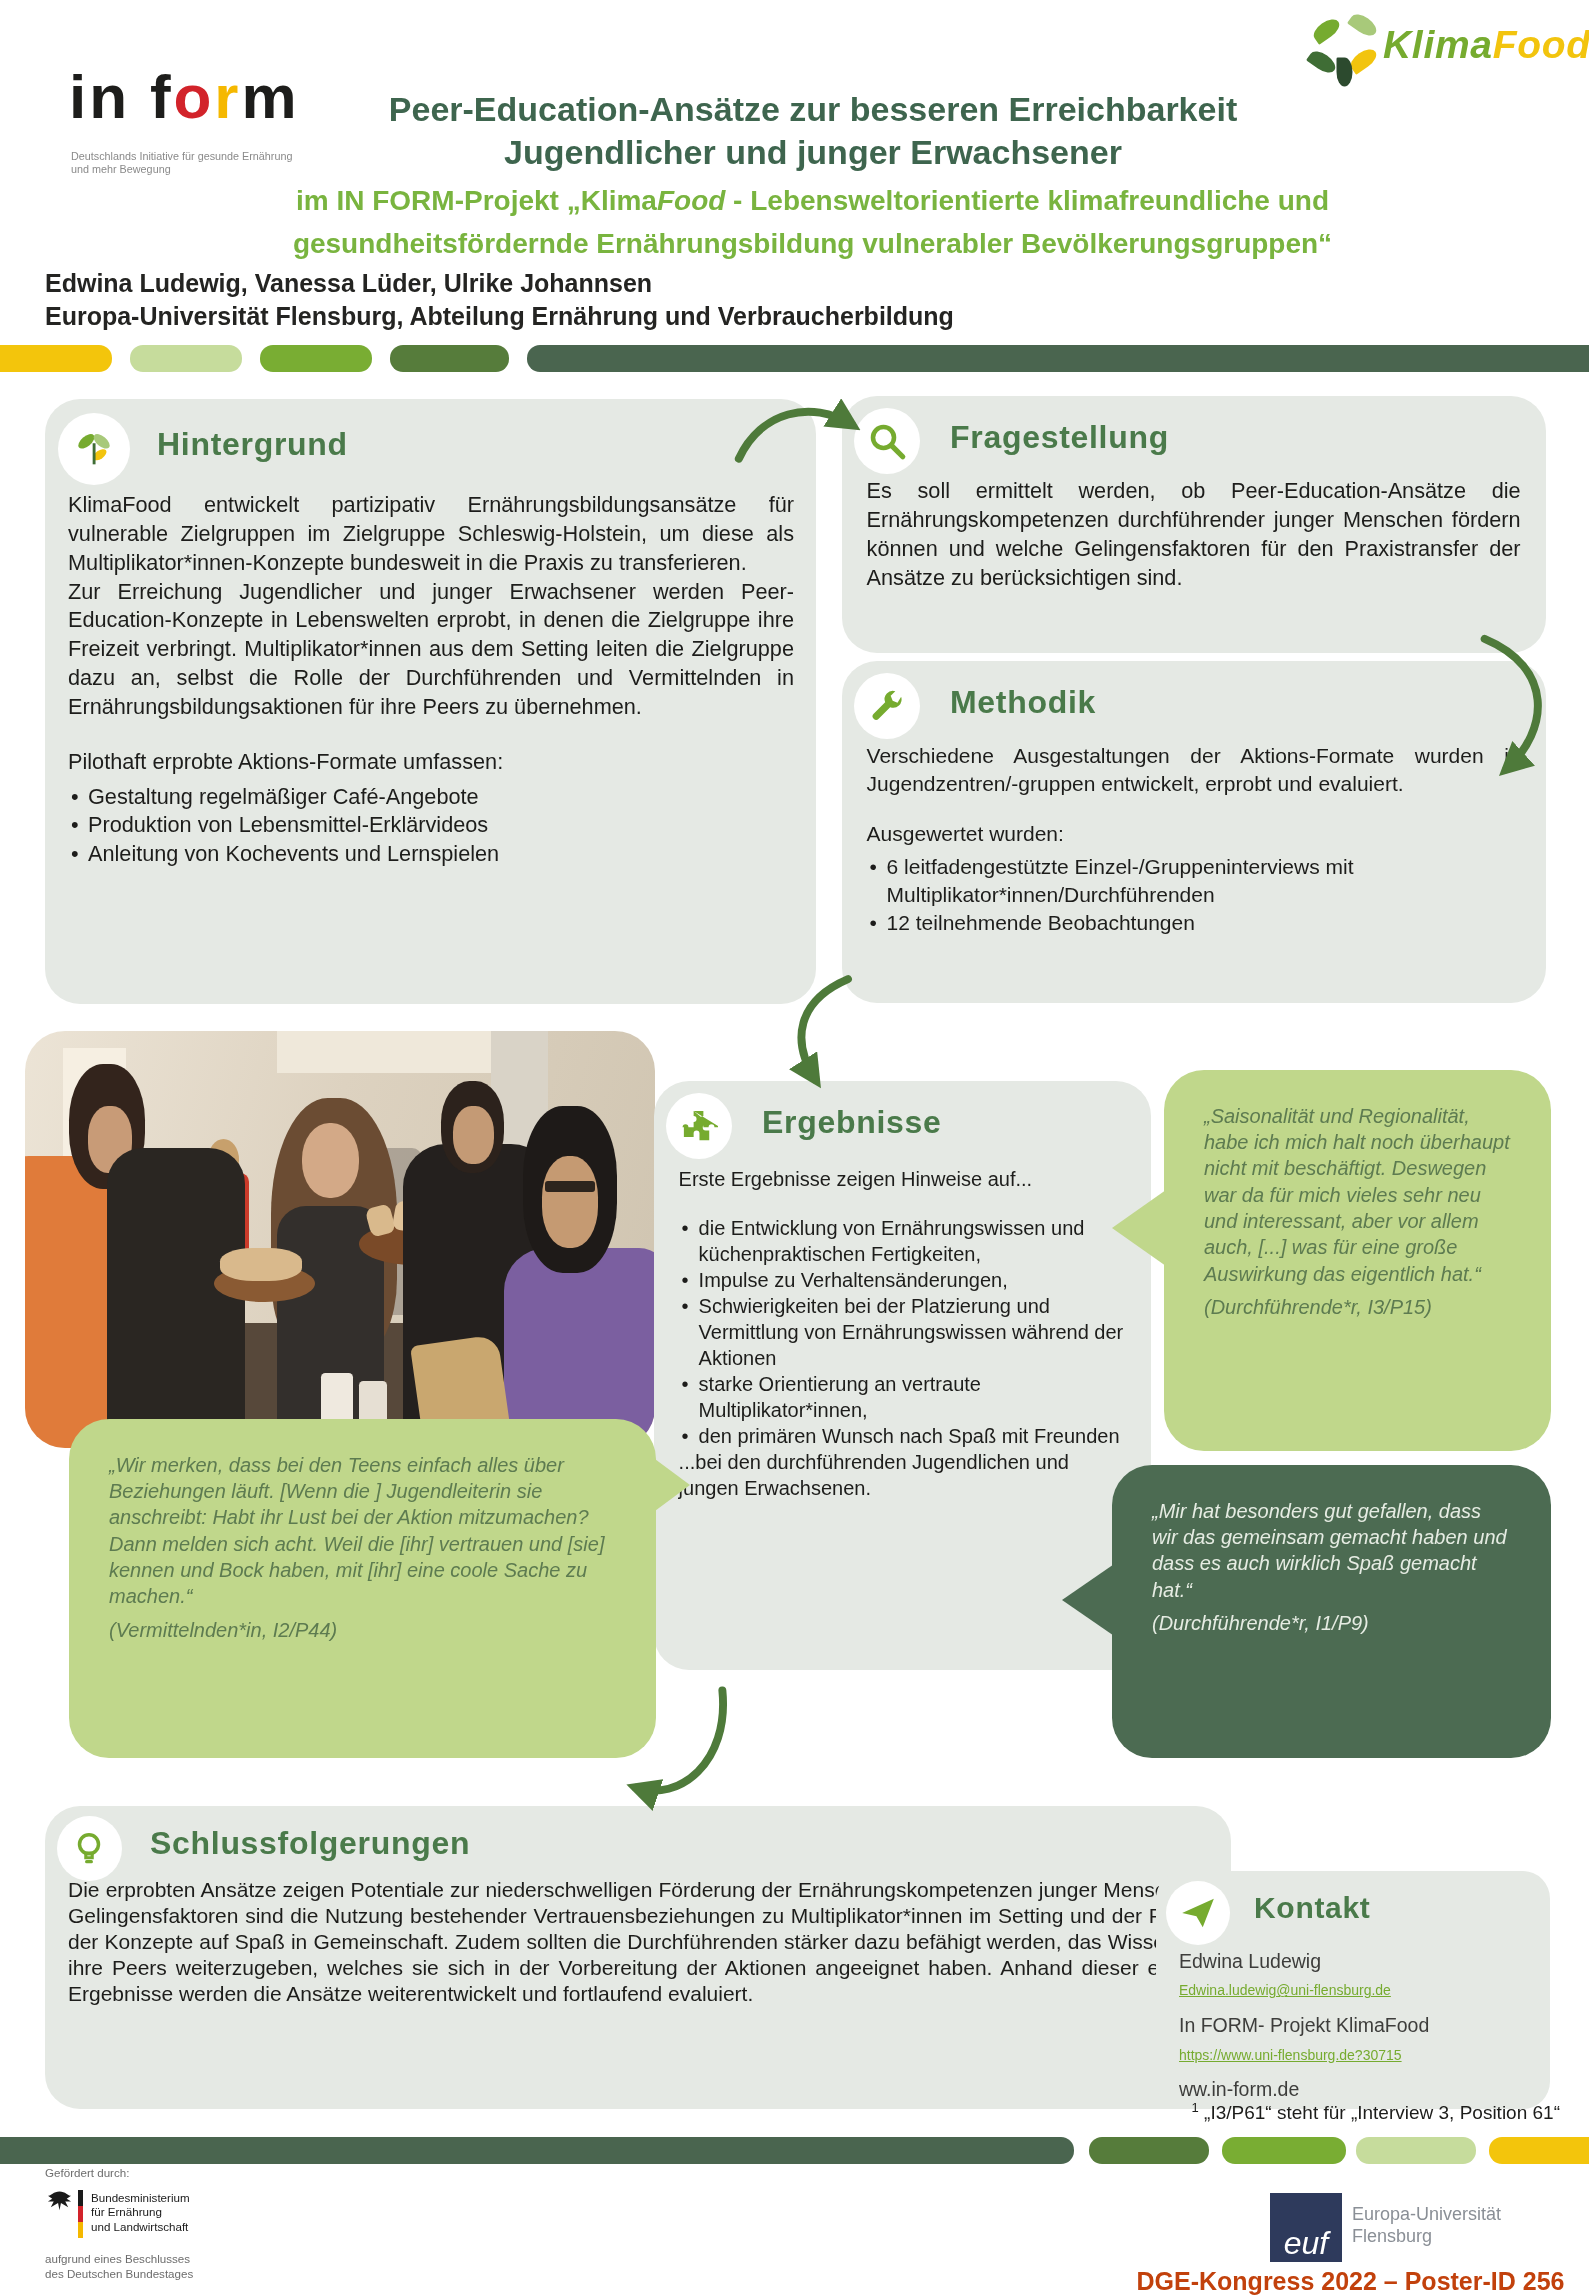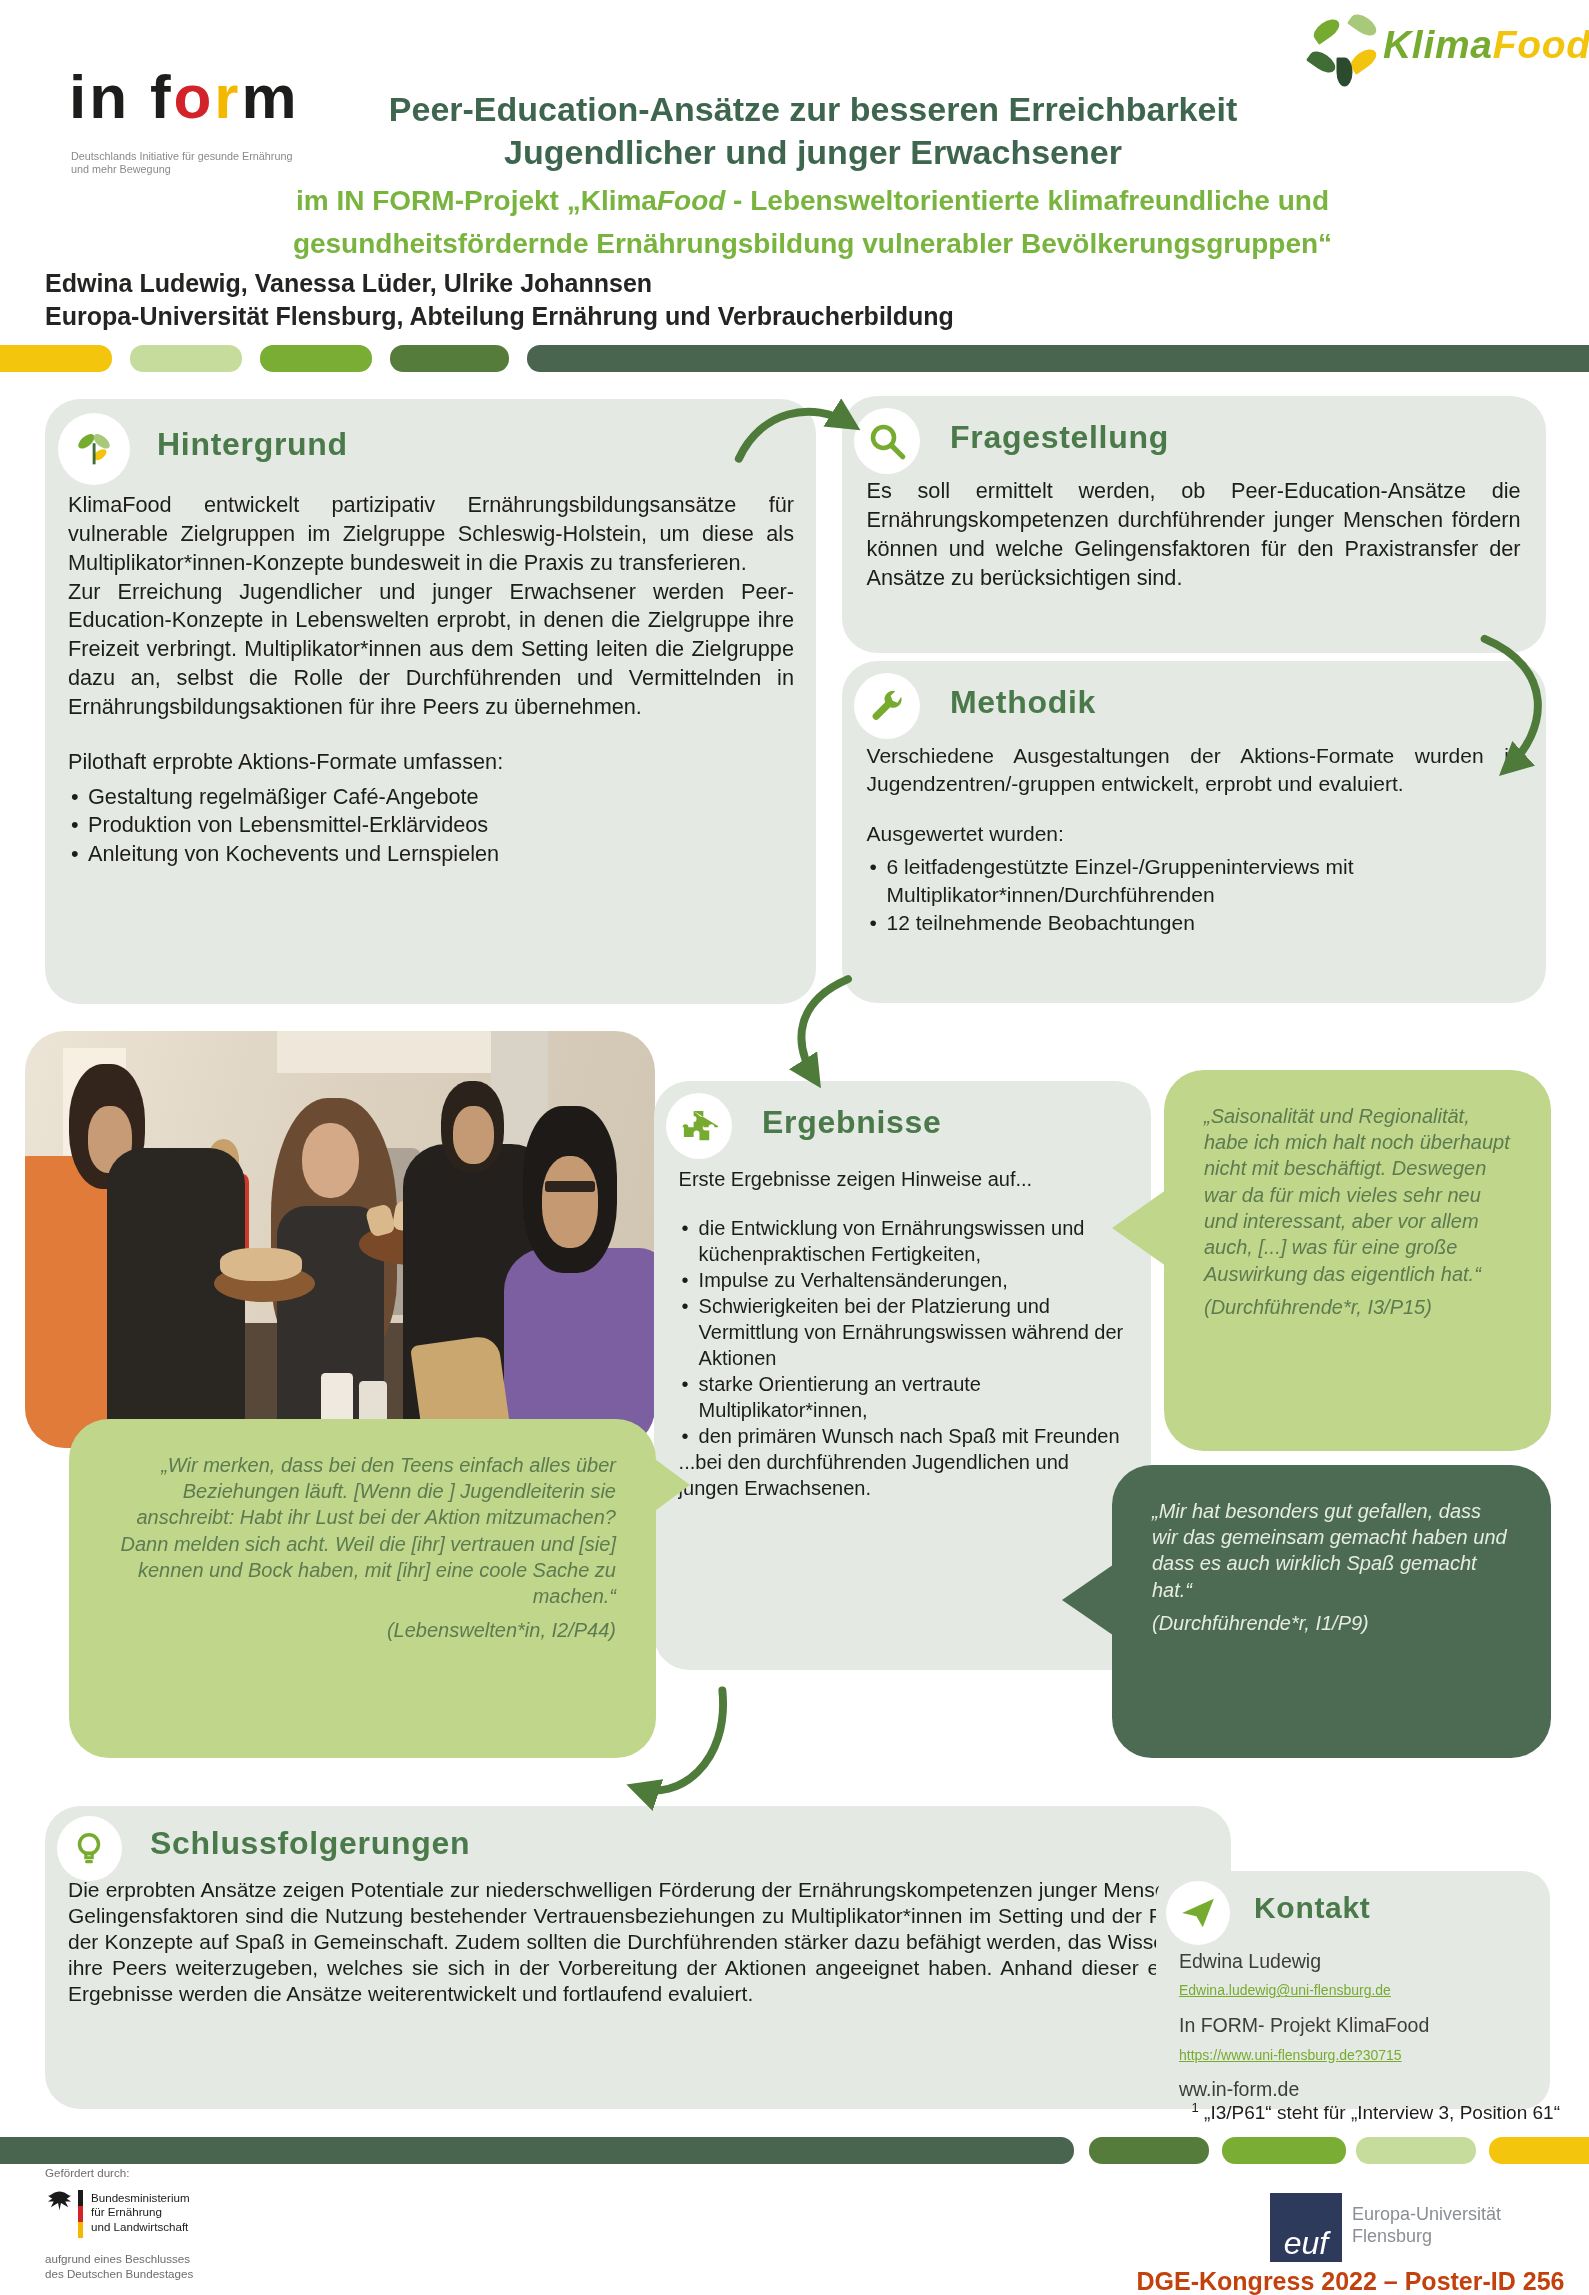--- a/index.html
+++ b/index.html
@@ -203,23 +203,23 @@
         <li>die Entwicklung von Ernährungswissen und küchenpraktischen Fertigkeiten,</li>
         <li>Impulse zu Verhaltensänderungen,</li>
         <li>Schwierigkeiten bei der Platzierung und Vermittlung von Ernährungswissen während der Aktionen</li>
         <li>starke Orientierung an vertraute Multiplikator*innen,</li>
         <li>den primären Wunsch nach Spaß mit Freunden</li>
       </ul>
       <div>...bei den durchführenden Jugendlichen und jungen Erwachsenen.</div>
     </div>
   </div>
 
-  <div class="bubble light" style="left:69px;top:1419px;width:587px;height:339px;font-size:20px;line-height:1.32;text-align:right;">
+  <div class="bubble light" style="left:69px;top:1419px;width:587px;height:339px;font-size:20px;line-height:1.32;">
     <div class="q">„Wir merken, dass bei den Teens einfach alles über Beziehungen läuft. [Wenn die ] Jugendleiterin sie anschreibt: Habt ihr Lust bei der Aktion mitzumachen? Dann melden sich acht. Weil die [ihr] vertrauen und [sie] kennen und Bock haben, mit [ihr] eine coole Sache zu machen.“</div>
-    <div class="src">(Lebenswelten*in, I2/P44)</div>
+    <div class="src">(Vermittelnden*in, I2/P44)</div>
   </div>
   <div class="tail" style="left:636px;top:1445px;border-top:40px solid transparent;border-bottom:40px solid transparent;border-left:54px solid #c0d78b;"></div>
 
   <div class="bubble light" style="left:1164px;top:1070px;width:387px;height:381px;font-size:20px;line-height:1.32;">
     <div class="q">„Saisonalität und Regionalität, habe ich mich halt noch überhaupt nicht mit beschäftigt. Deswegen war da für mich vieles sehr neu und interessant, aber vor allem auch, [...] was für eine große Auswirkung das eigentlich hat.“</div>
     <div class="src">(Durchführende*r, I3/P15)</div>
   </div>
   <div class="tail" style="left:1112px;top:1185px;border-top:43px solid transparent;border-bottom:43px solid transparent;border-right:61px solid #c0d78b;"></div>
 
   <div class="bubble dark" style="left:1112px;top:1465px;width:439px;height:293px;font-size:20px;line-height:1.32;">

